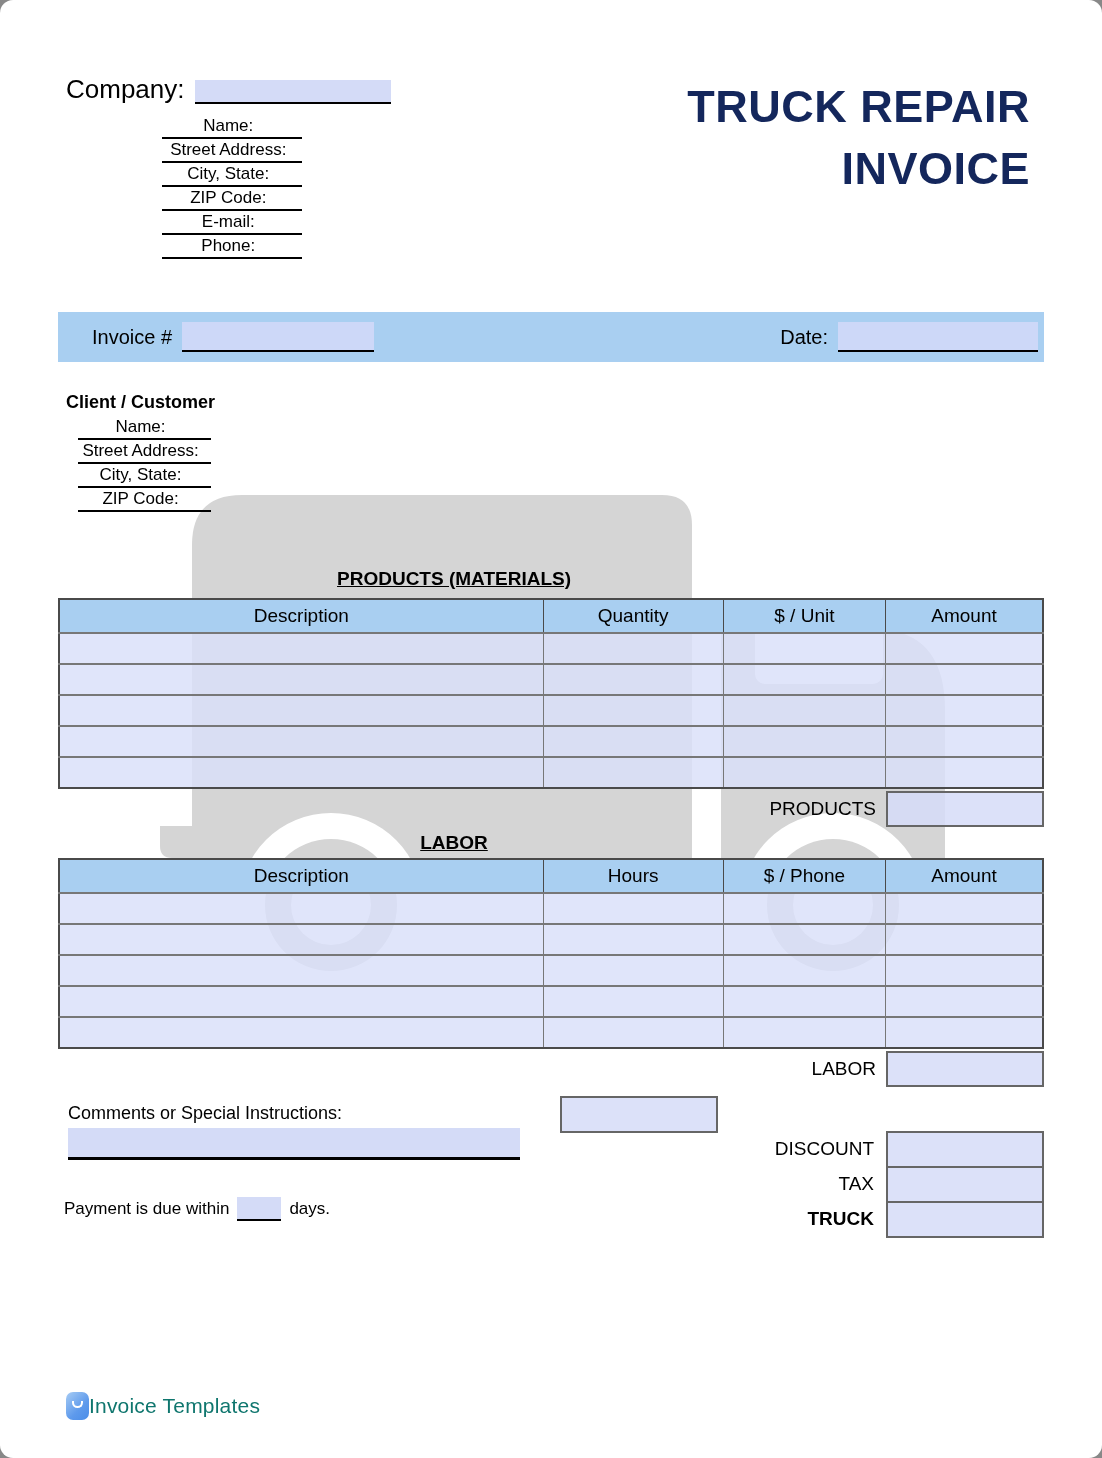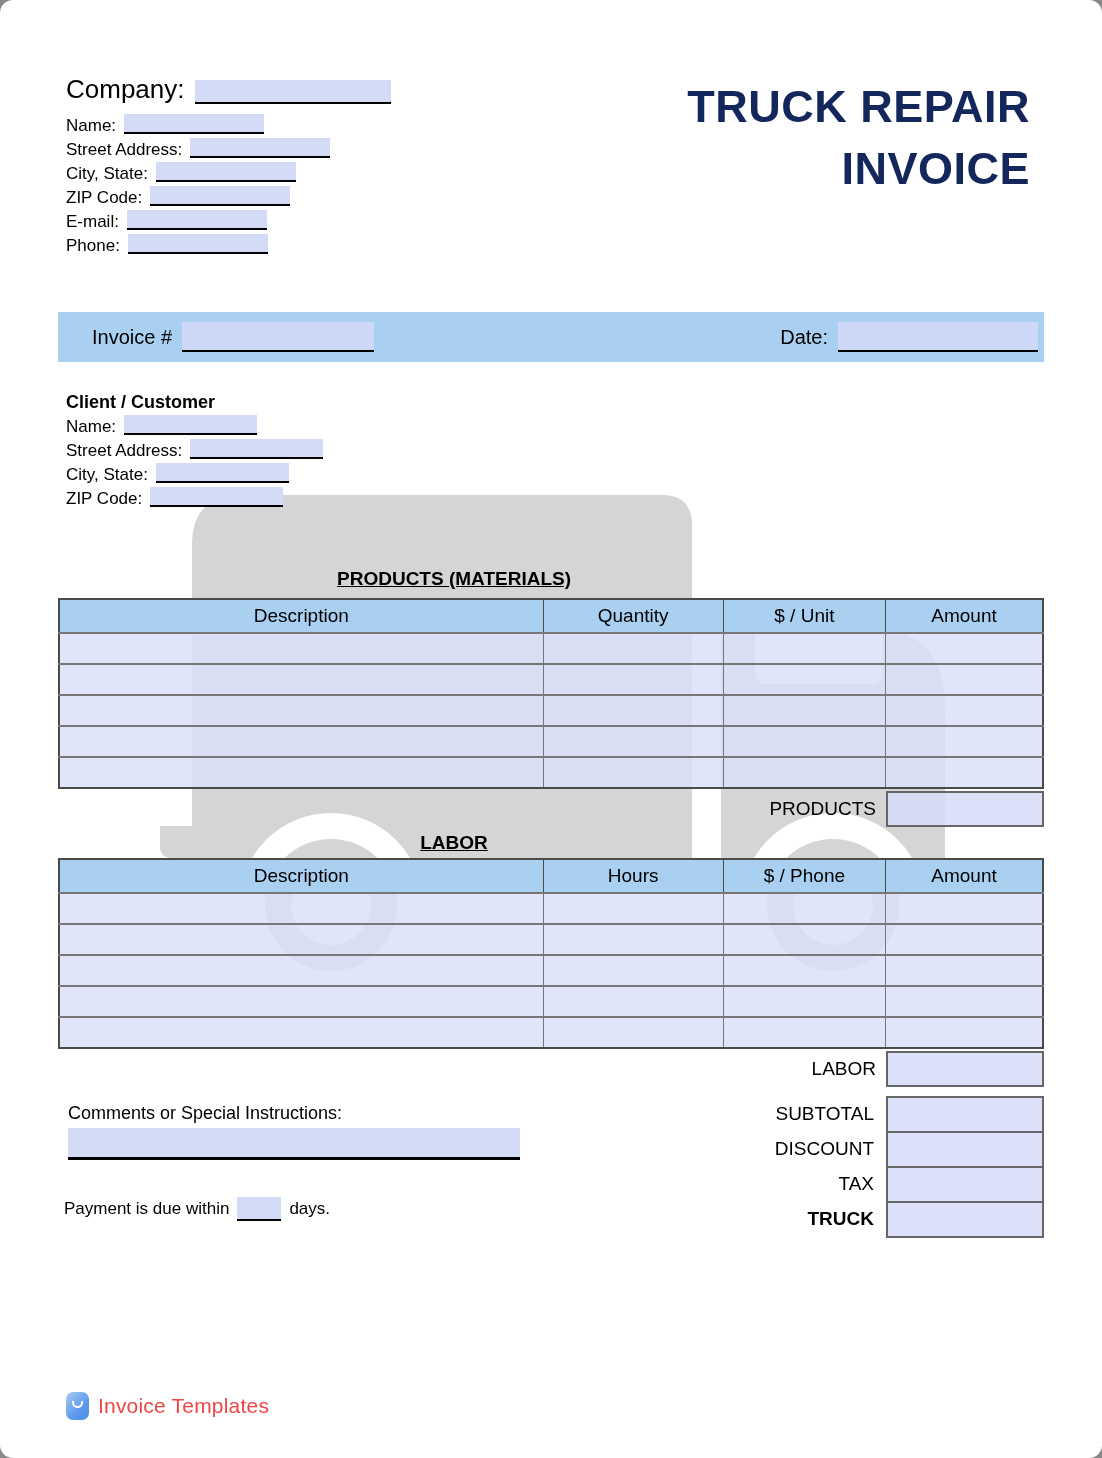--- a/index.html
+++ b/index.html
@@ -4,21 +4,21 @@
 <style>
   * { margin:0; padding:0; box-sizing:border-box; }
   body { background:#888; font-family:"Liberation Sans", sans-serif; }
   .page {
     position:relative; width:1102px; height:1458px; margin:0 auto;
     background:#ffffff; overflow:hidden; color:#000;border-radius:13px;
   }
   
   .watermark { position:absolute; left:150px; top:478px; z-index:0; }
   
-  .frow { display:flex; align-items:flex-start; height:24px; }
+  .frow { display:flex; align-items:center; height:24px;flex-direction:column; }
   .frow .lbl { font-size:17px; line-height:23px; white-space:nowrap; }
   .fbox { background:#d4dbf7; border-bottom:2px solid #000; }
   .frow .fbox { height:20px; width:140px; margin-left:8px; }
   
   .company-block { position:absolute; left:66px; top:74px; z-index:2; }
   .company-line { display:flex; align-items:flex-end; height:30px; margin-bottom:10px; }
   .company-line .lbl { font-size:26px; line-height:29px; }
   .company-line .fbox { width:196px; height:24px; margin-left:10px; border-bottom-width:2px; }
   
   .title-block {
@@ -78,21 +78,21 @@
   .payment-line span { line-height:24px; }
   
   .thanks { position:absolute; left:0; top:1304px; width:1102px; text-align:center; font-size:18px; z-index:2; }
   .brand { position:absolute; left:66px; top:1392px; display:flex; align-items:center; z-index:2; }
   .brand-icon {
     width:23px; height:28px; border-radius:7px;
     background:linear-gradient(135deg,#a7ccf4 0%, #5e9aec 60%, #4a8de8 100%);
     display:flex; align-items:center; justify-content:center;
   }
   .brand-smile { width:11px; height:7px; border:2px solid #fff; border-top:none; border-radius:0 0 11px 11px; margin-top:-3px; }
-  .brand-name { font-size:21px; color:#ef4444; margin-left:9px; font-weight:500; letter-spacing:0.2px; }
+  .brand-name { font-size:21px; color:#0f766e; font-weight:500; letter-spacing:0.2px; }
 </style>
 </head>
 <body>
 
 <div class="page">
 
   <svg class="watermark" width="820" height="535" viewBox="0 0 820 535">
     <path fill="#d5d5d5" d="M92,17 L512,17 Q542,17 542,47 L542,380 L42,380 L42,67 Q42,17 92,17 Z"></path>
     <path fill="#d5d5d5" d="M10,348 L46,348 L46,380 L22,380 Q10,380 10,368 Z"></path>
     <path fill="#d5d5d5" d="M571,380 L571,147 Q571,135 583,135 L688,135 Q728,135 738,152 Q795,160 795,232 L795,380 Z"></path>
@@ -280,21 +280,20 @@
     <span class="tbox"></span>
   </div>
 
   <div class="comments-block">
     <div class="clbl">Comments or Special Instructions:</div>
     <div class="comments-box"></div>
   </div>
 
   <div class="totals-stack">
     <div class="trow">
-      <span class="tlbl">SUBTOTAL</span>
       <span class="tbox"></span>
     </div>
     <div class="trow">
       <span class="tlbl">DISCOUNT</span>
       <span class="tbox"></span>
     </div>
     <div class="trow">
       <span class="tlbl">TAX</span>
       <span class="tbox"></span>
     </div>

